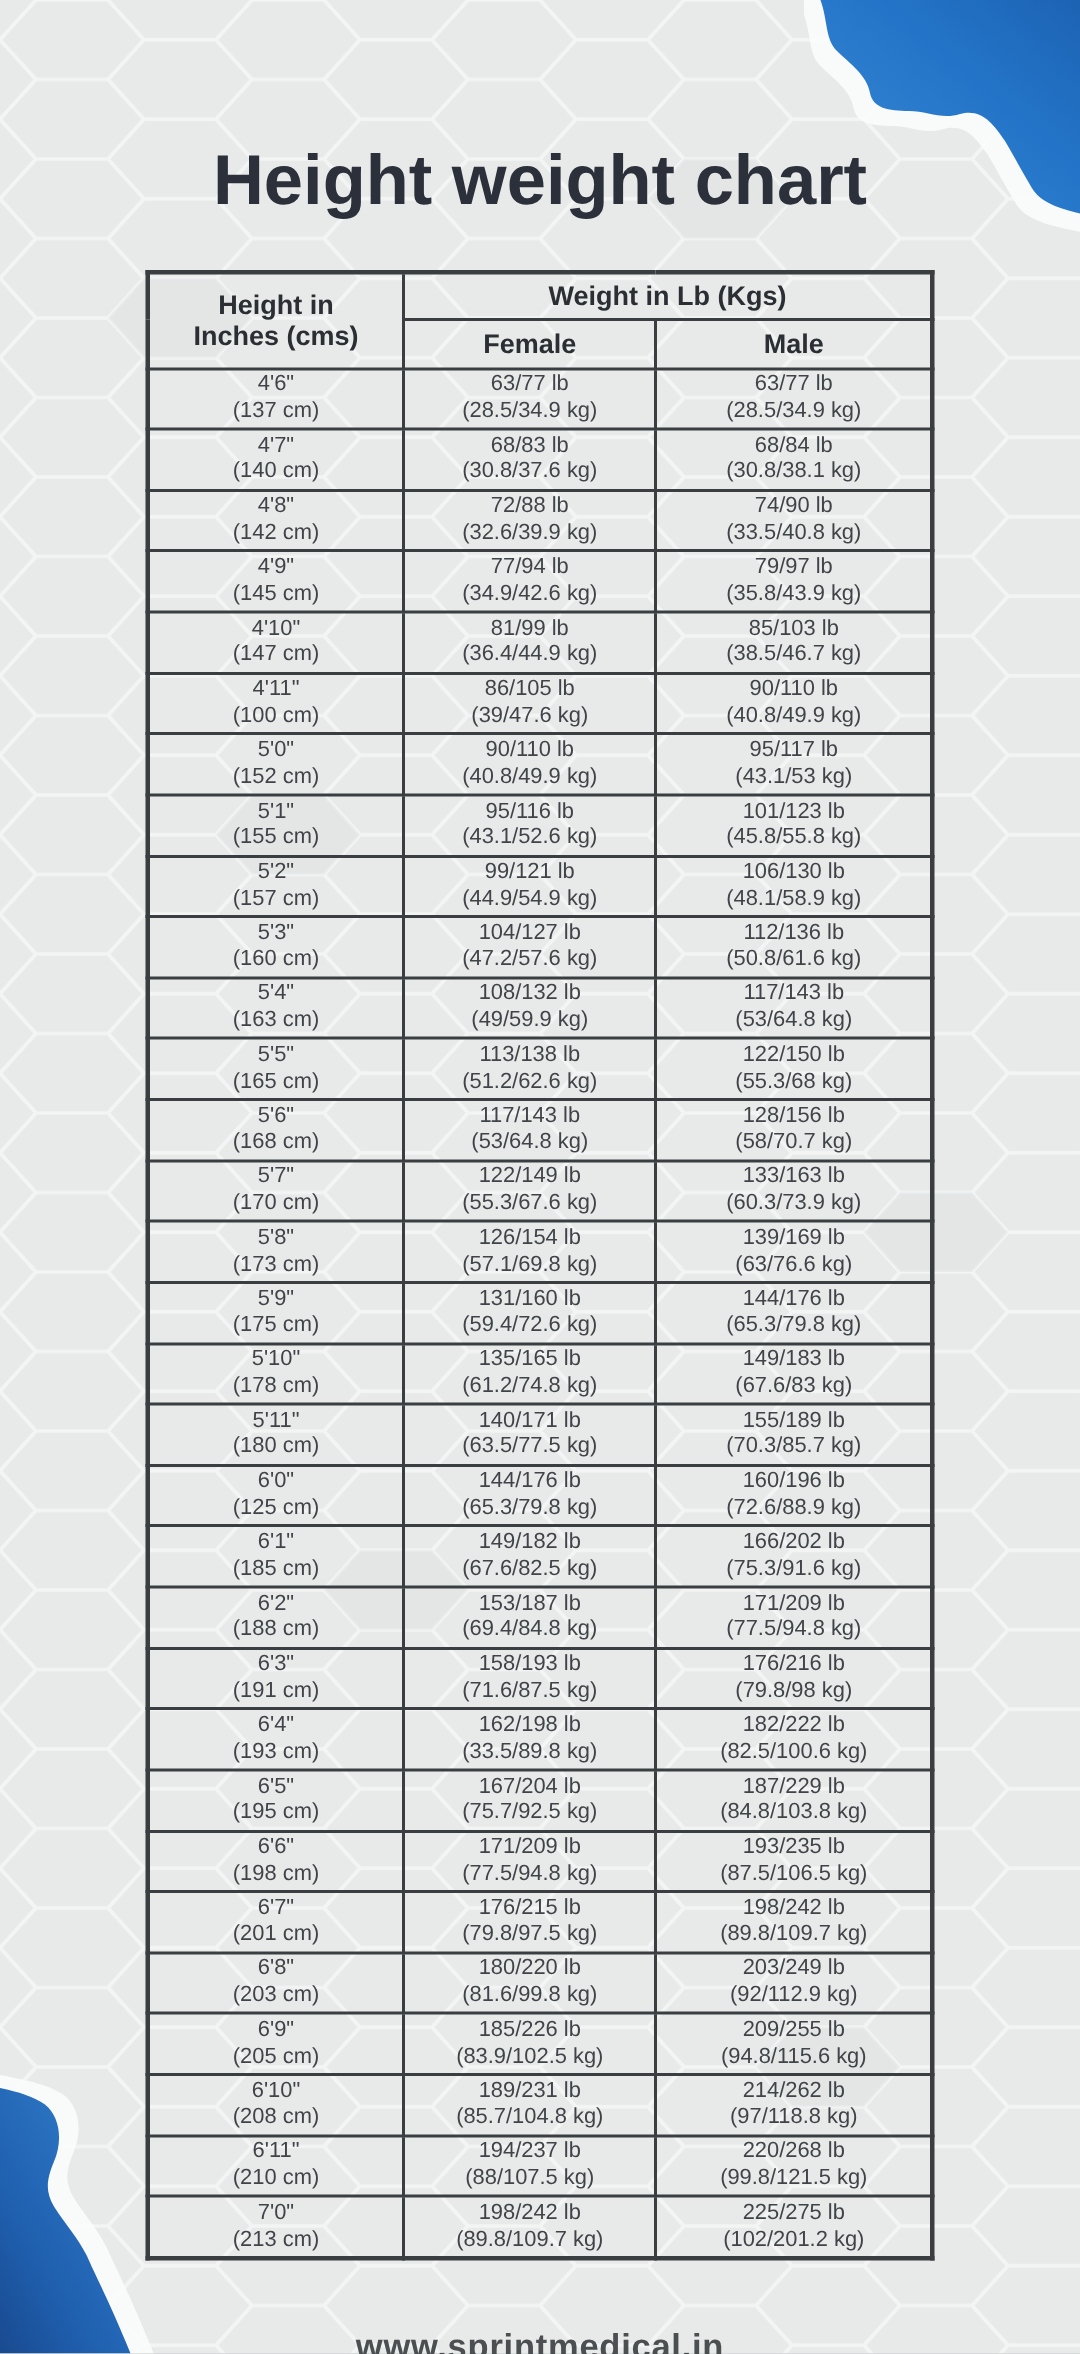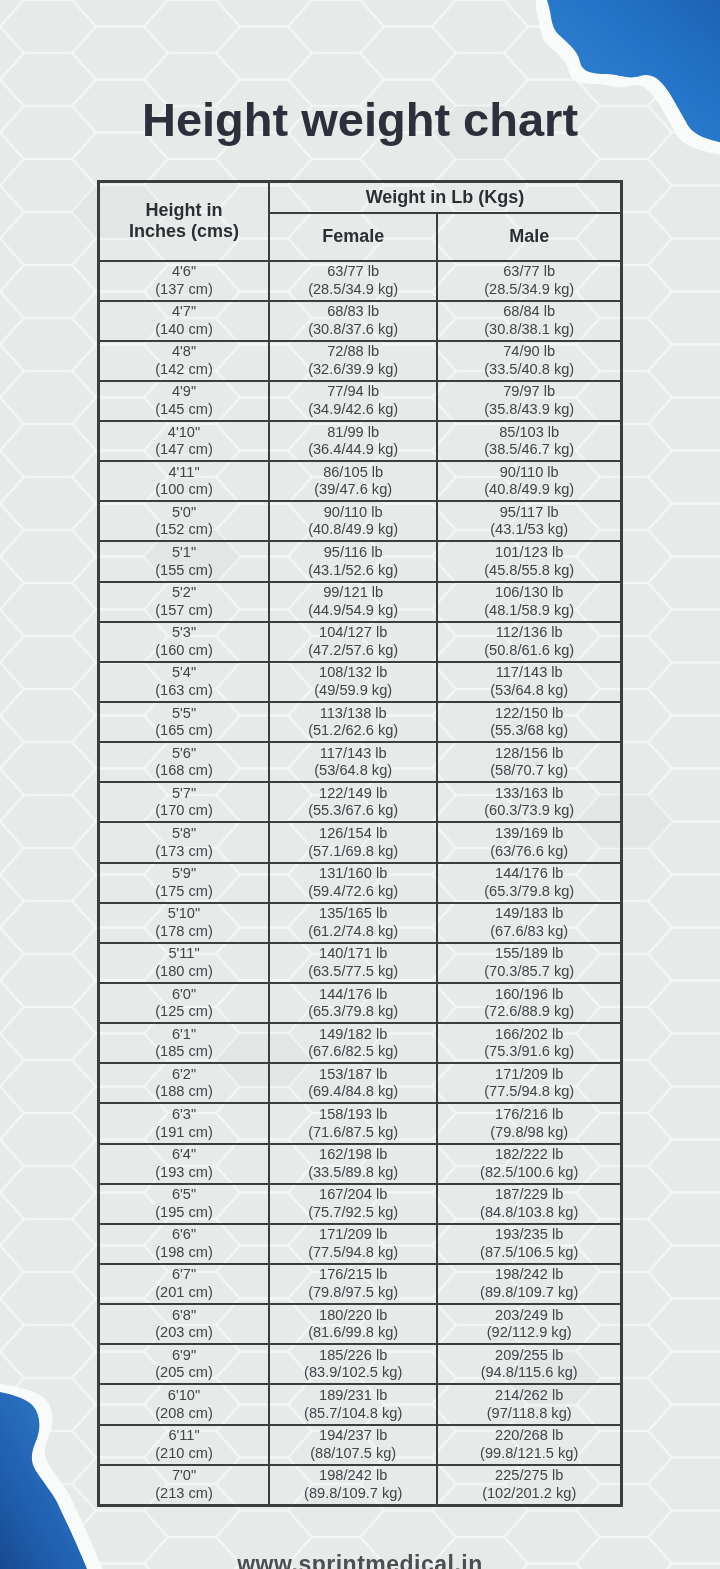--- a/index.html
+++ b/index.html
@@ -34,21 +34,21 @@
     border:3px solid #3a3e40;
   }
   .hw-table th, .hw-table td {
     border:2.4px solid #3a3e40;
     text-align:center;
     vertical-align:middle;
     padding:0;
     overflow:hidden;
   }
   .hw-table thead tr.group-row { height:31px; }
-  .hw-table thead tr.sub-row { height:48px;margin-left:44px; }
+  .hw-table thead tr.sub-row { height:33px;margin-left:44px; }
   .hw-table thead th {
     font-size:18px;
     font-weight:bold;
     color:#2b2f34;
     line-height:21px;
   }
   .hw-table tbody td { color:#404448; }
   .hw-table tbody .l1 { font-size:14.6px; line-height:17.6px; }
   .hw-table tbody .l2 { font-size:14.6px; line-height:17.6px; }
 

